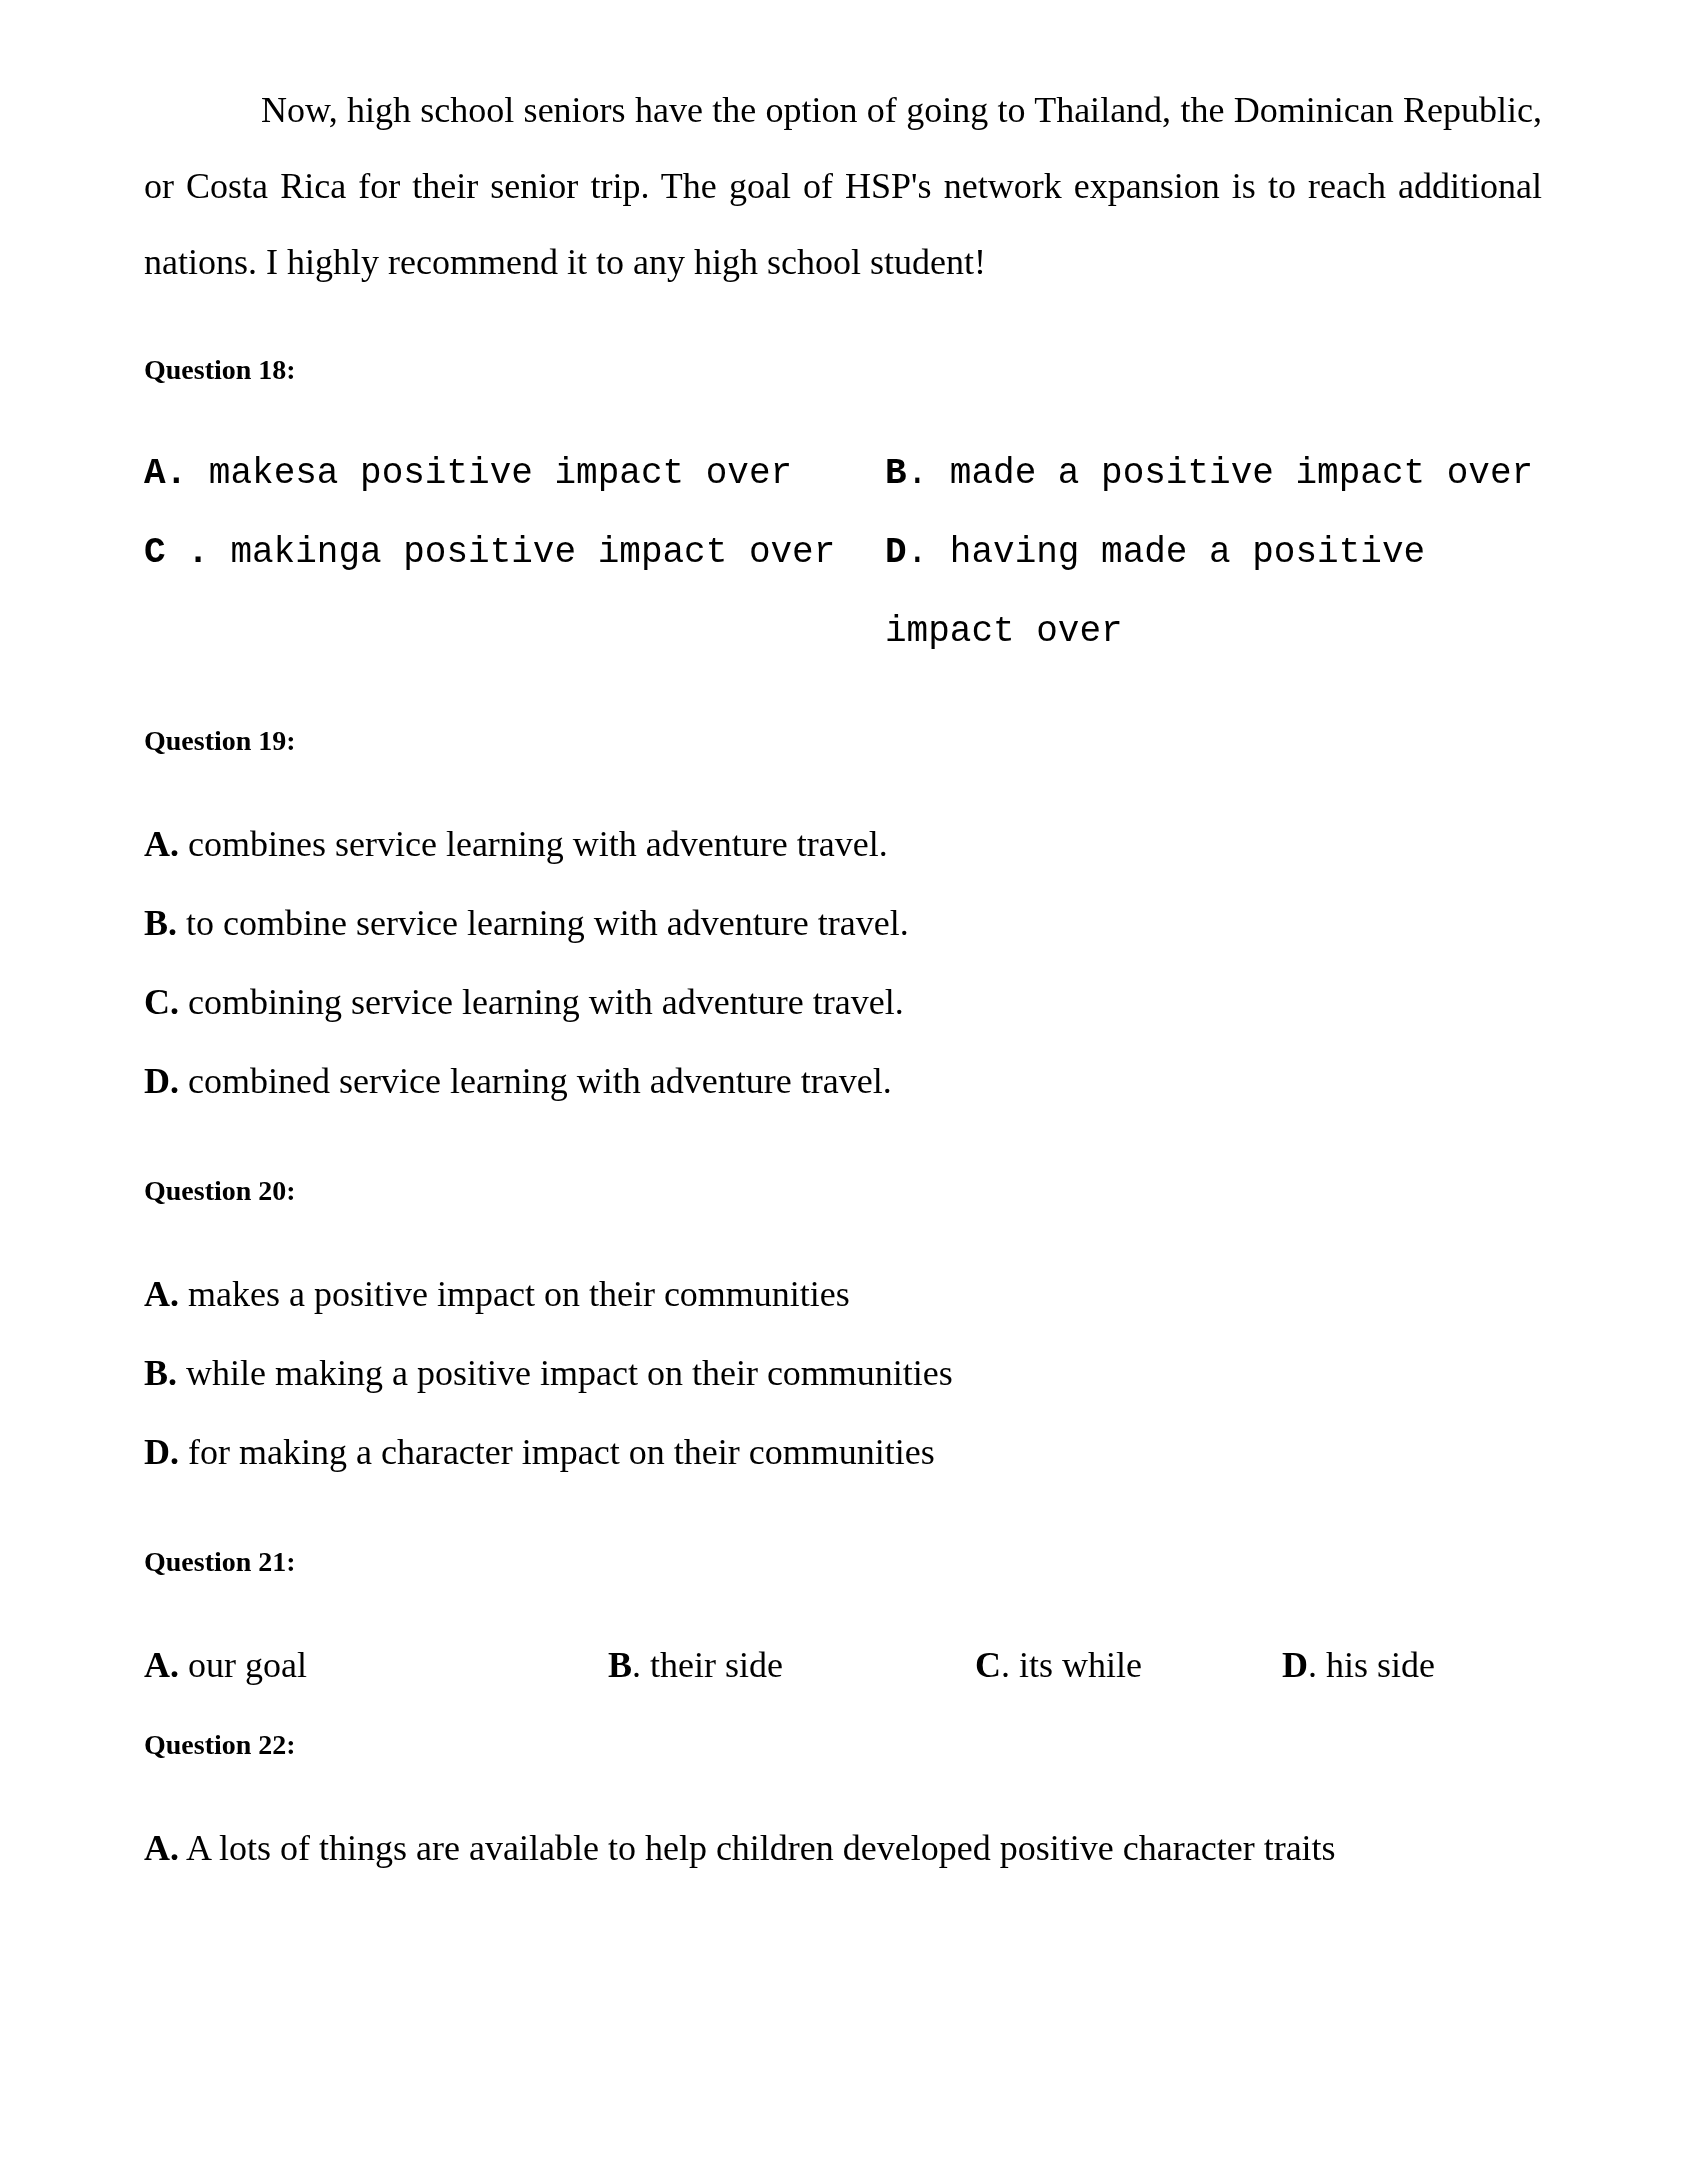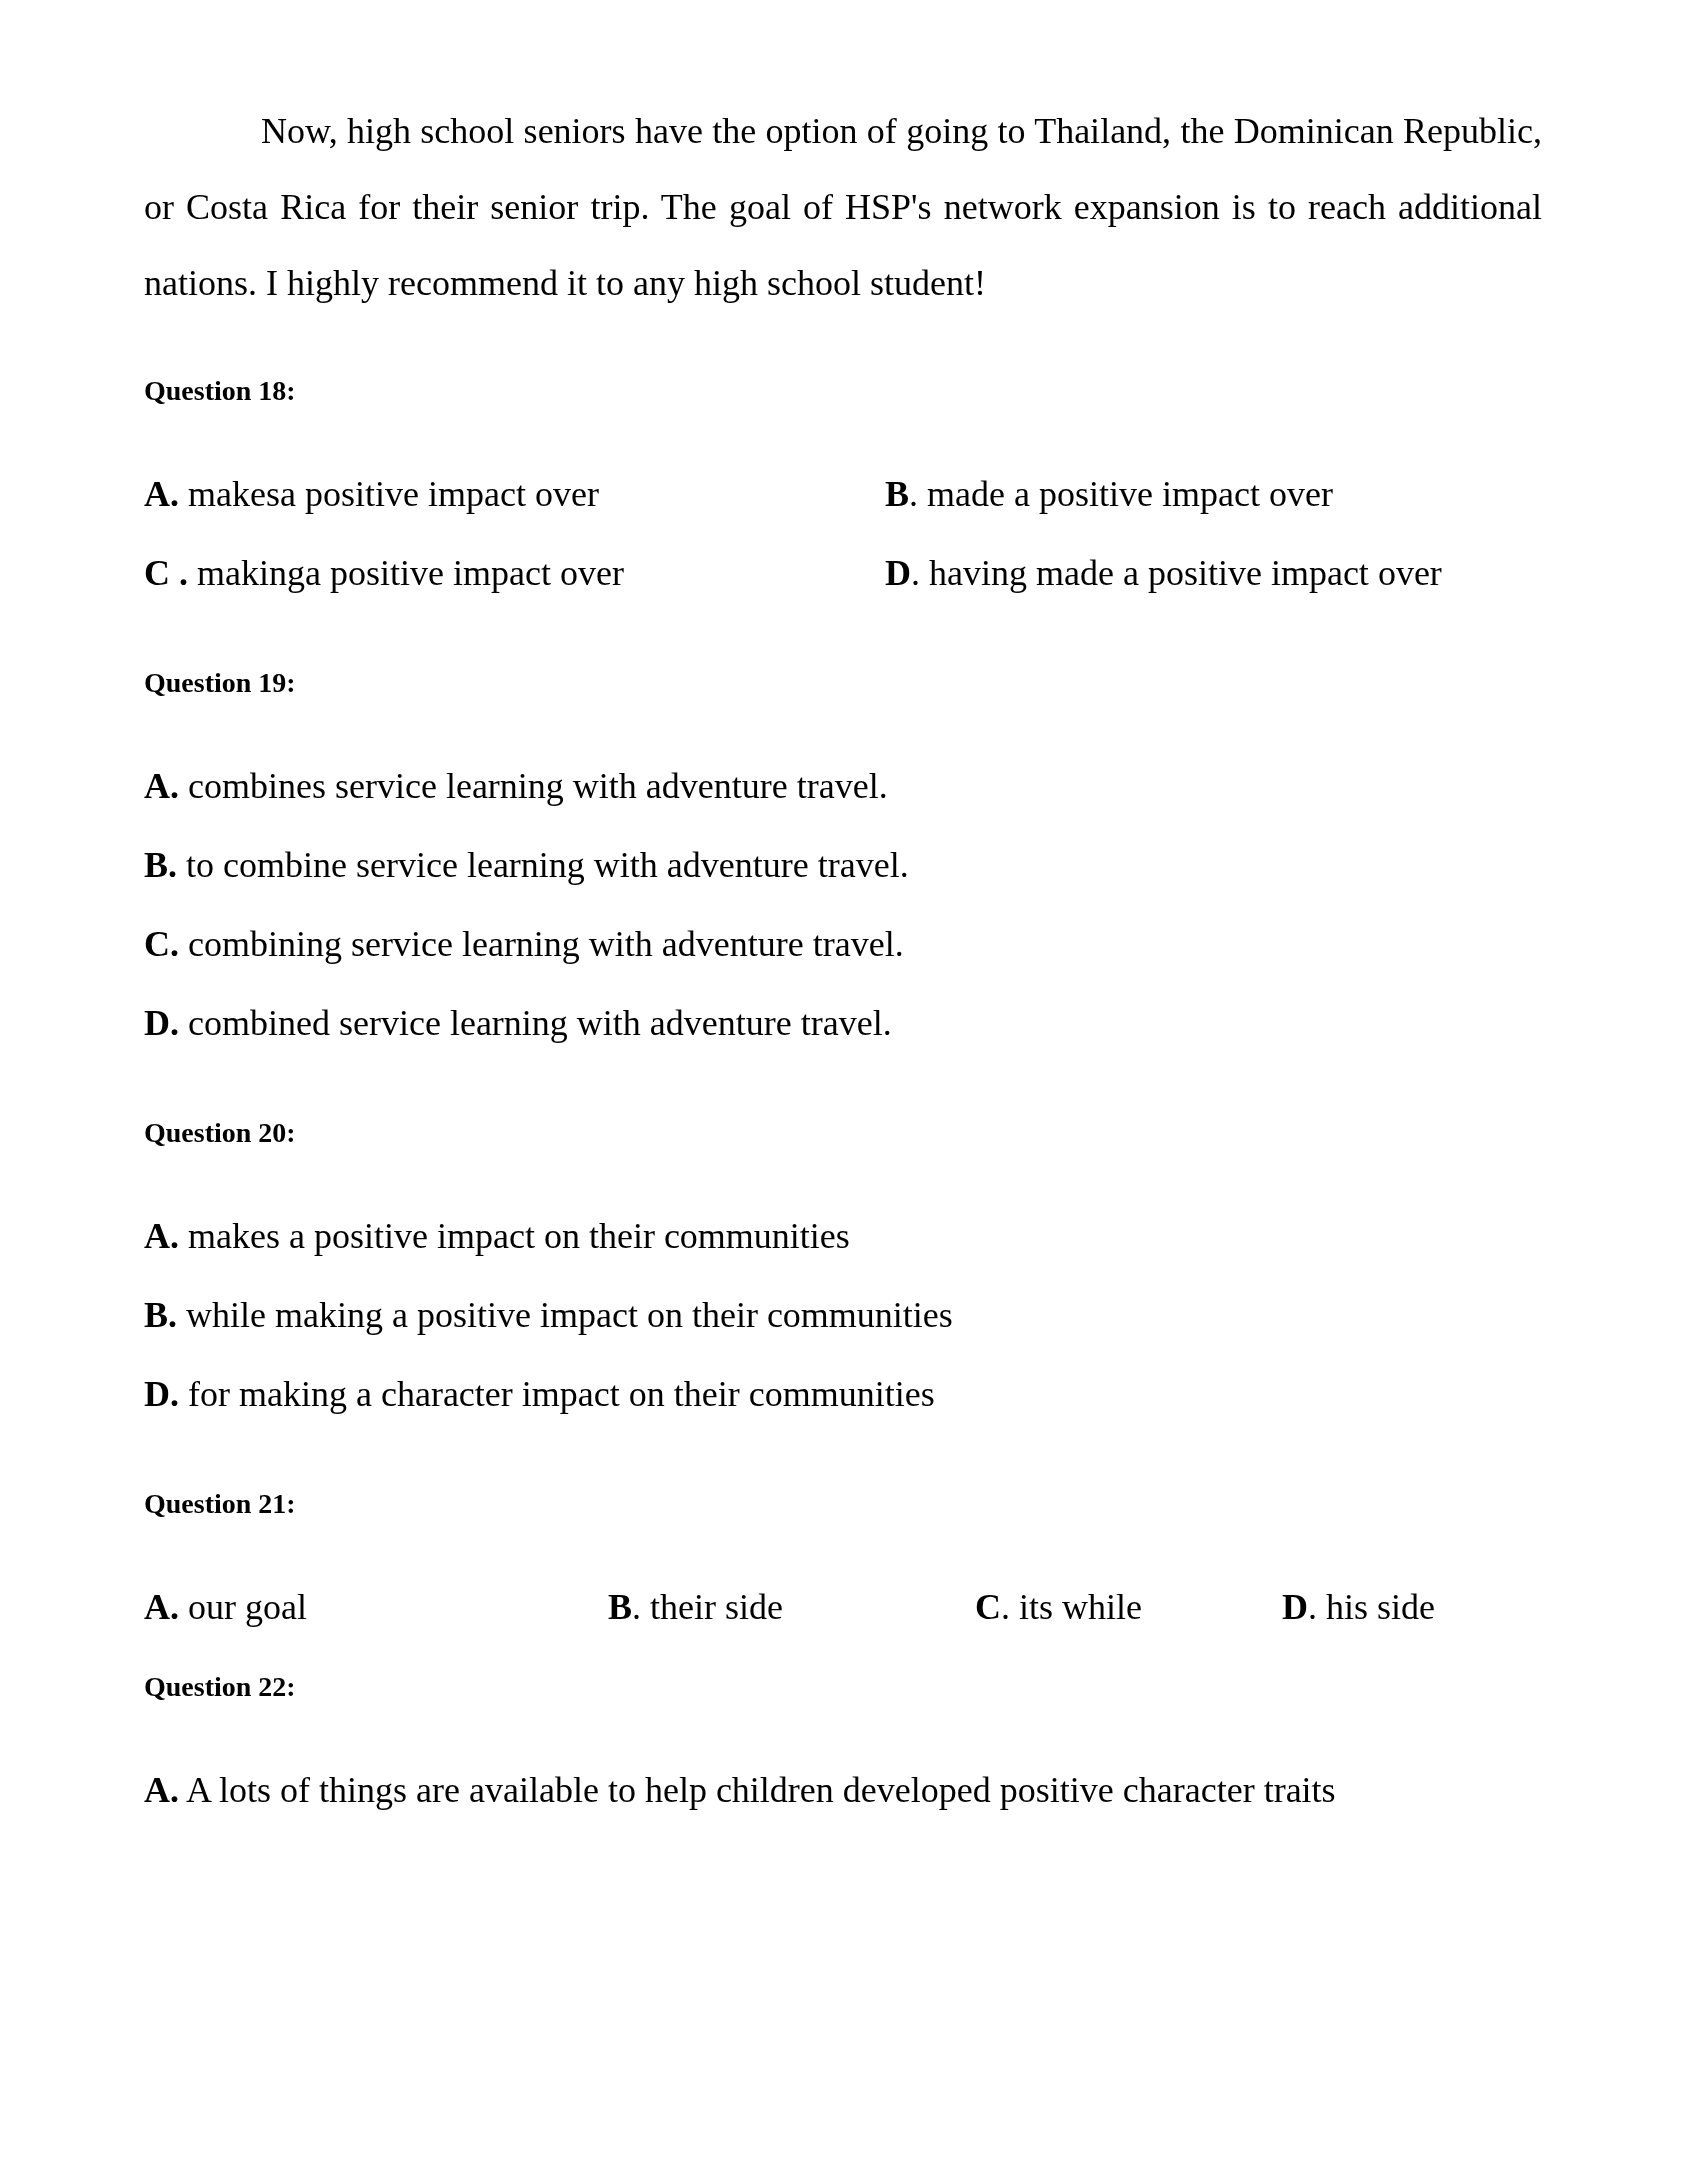--- a/index.html
+++ b/index.html
@@ -11,21 +11,21 @@
     width: 1683px;
     height: 2178px;
     color: #000000;
     font-family: "Liberation Serif", serif;
     font-size: 36px;
   }
   .page {
     box-sizing: border-box;
     width: 1683px;
     height: 1902px;
-    padding: 93px 141px 0 144px;
+    padding: 72px 141px 0 144px;
     background: #ffffff;
     overflow: hidden;
   }
   .para {
     margin: 0 0 23px 0;
     text-align: justify;
     text-indent: 117px;
     line-height: 76px;
   }
   .qh {
@@ -41,20 +41,21 @@
   .opt {
     line-height: 79px;
     white-space: pre-wrap;
   }
   .opt b {
     font-weight: bold;
   }
   .grid2 {
     display: grid;
     grid-template-columns: 741px 1fr;
+    font-family: Liberation Mono, monospace;
   }
   .grid4 {
     display: grid;
     grid-template-columns: 464px 367px 307px 1fr;
   }
 </style>
 </head>
 <body>
 
 <div class="page">

